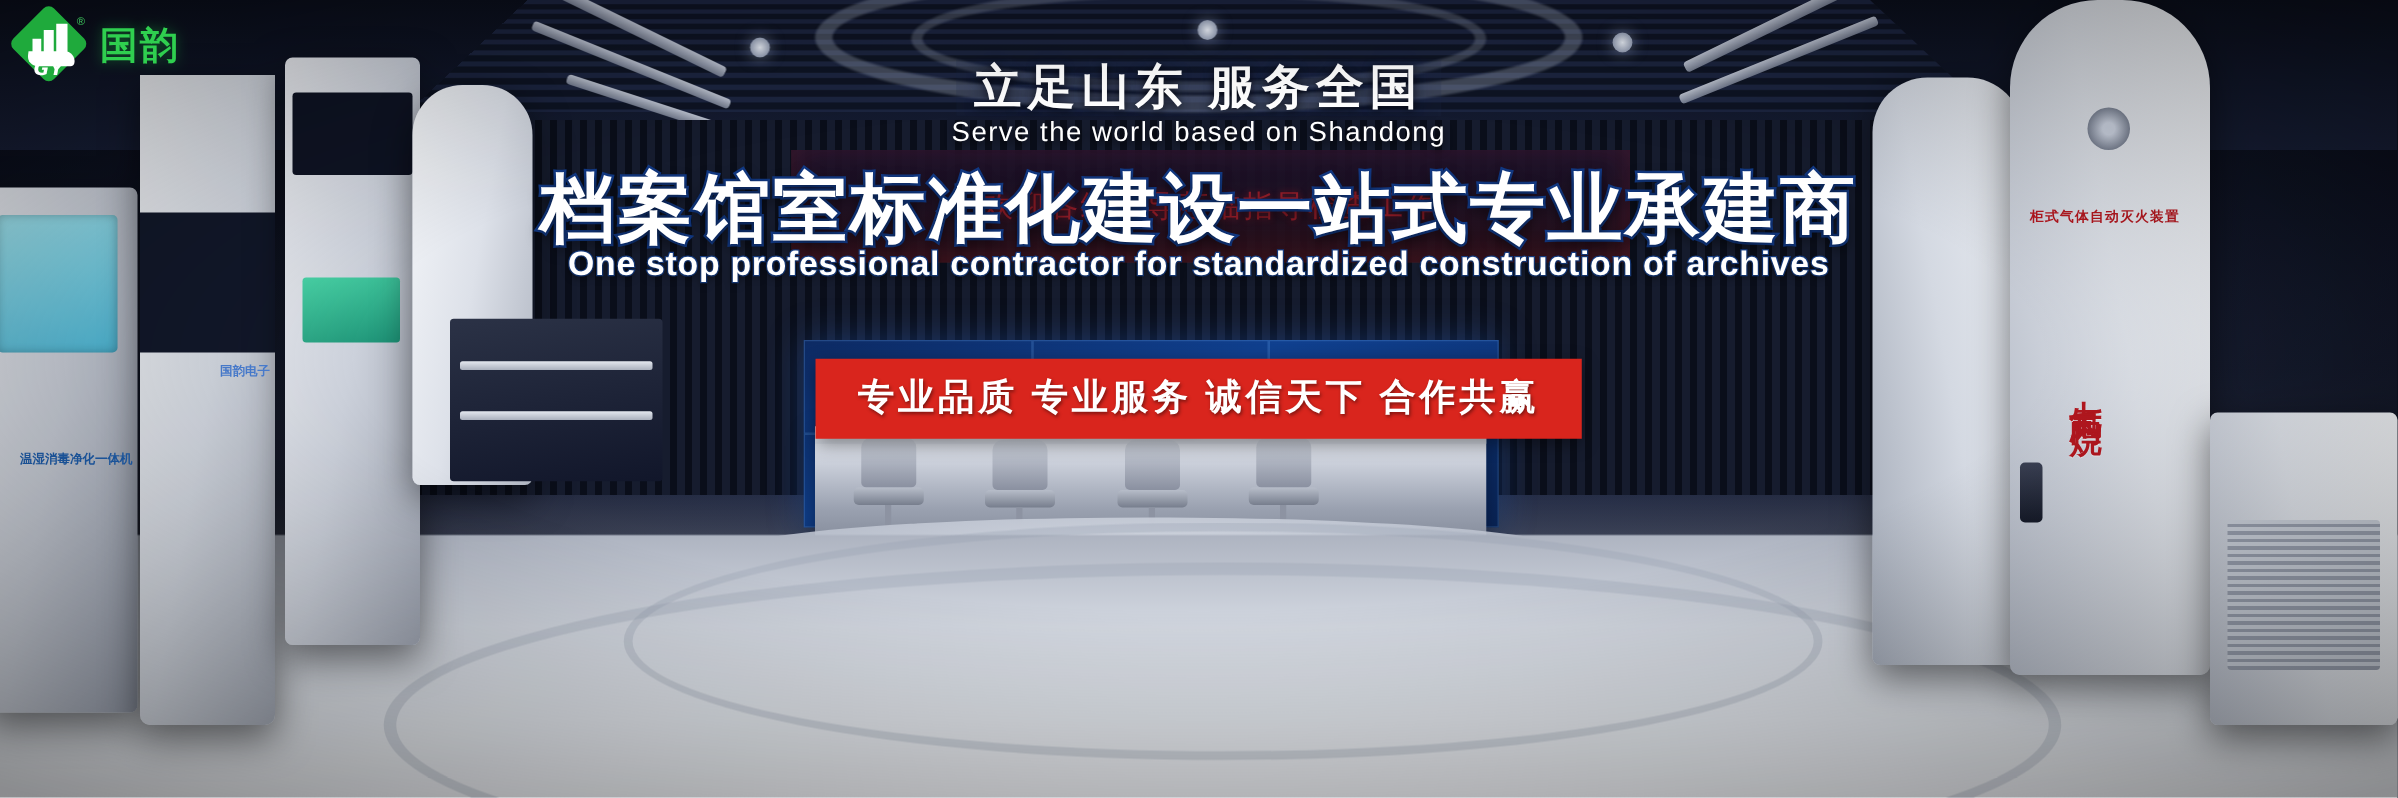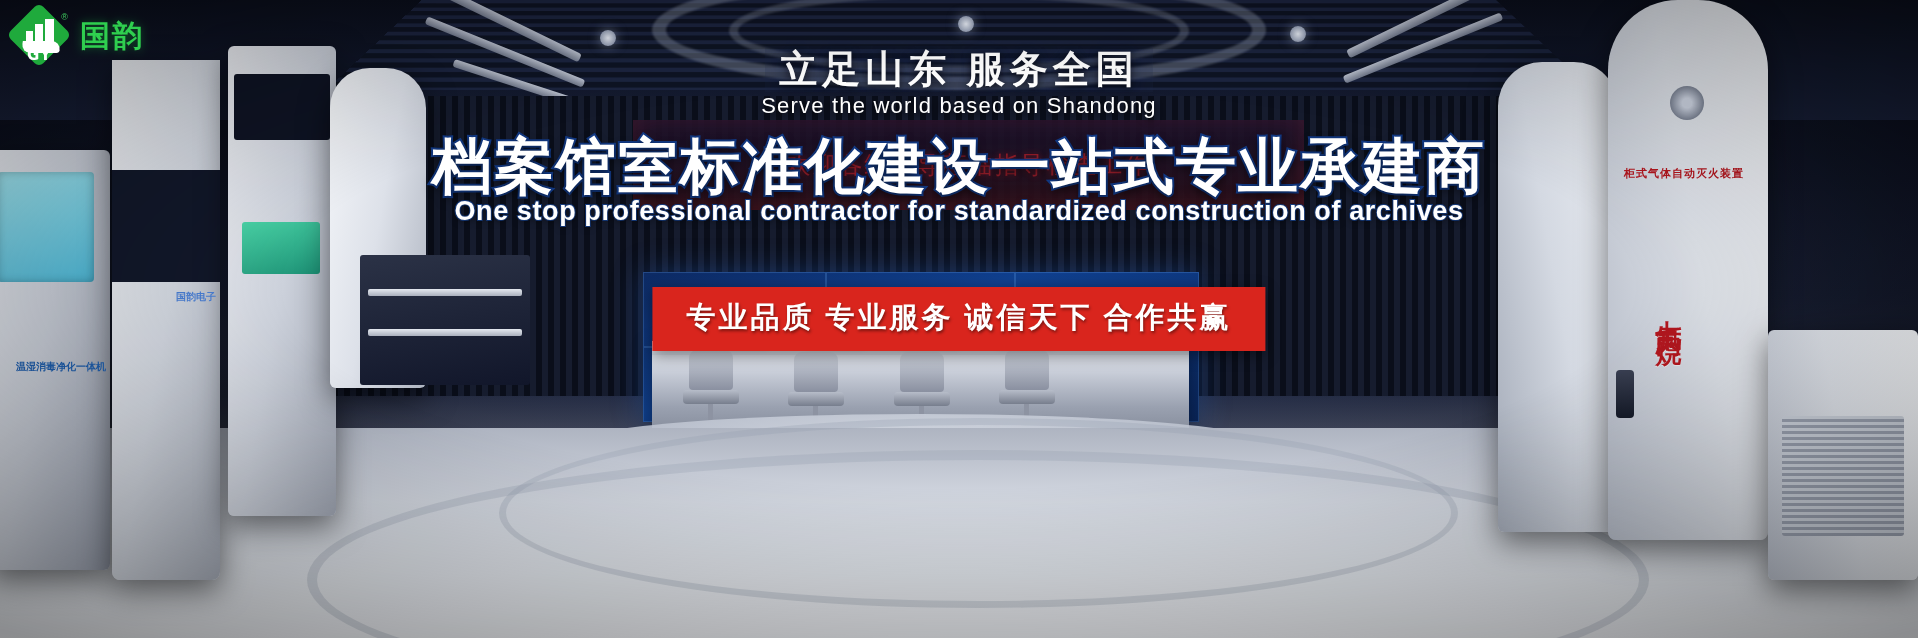--- a/index.html
+++ b/index.html
@@ -108,21 +108,21 @@
   
   .logo{position:absolute;left:10px;top:6px;display:flex;align-items:center;gap:10px;z-index:40;}
   .logo-mark{position:relative;width:60px;height:60px;}
   .logo-diamond{position:absolute;left:6px;top:6px;width:46px;height:46px;background:#1faa3c;
     transform:rotate(45deg);border-radius:6px;}
   .logo-bld{position:absolute;left:16px;top:13px;width:30px;height:24px;}
   .logo-bld i{position:absolute;bottom:0;background:#fff;display:block;}
   .logo-hand{position:absolute;left:12px;top:35px;width:38px;height:12px;background:#fff;
     border-radius:0 10px 3px 10px;transform:skewX(-8deg);}
   .logo-gy{position:absolute;left:17px;top:40px;color:#fff;font-weight:bold;font-size:15px;
-    letter-spacing:1px;font-family:"DejaVu Sans",sans-serif;}
+    letter-spacing:1px;font-family:"DejaVu Sans",sans-serif;font-style:italic;}
   .logo-r{position:absolute;right:2px;top:6px;color:#3fcf5f;font-size:9px;}
   .logo-name{color:#2fcf4f;font-size:30px;font-weight:bold;letter-spacing:2px;
     text-shadow:0 0 10px rgba(30,190,70,.45);}
 
   .hero{position:absolute;left:0;top:0;width:100%;height:100%;z-index:30;}
 
   .hero-sub1{position:absolute;left:0;top:44px;width:100%;text-align:center;
     color:#fff;font-size:38px;font-weight:bold;letter-spacing:5px;
     text-shadow:0 2px 8px rgba(0,0,0,.75),0 0 18px rgba(10,20,60,.6);}
   .hero-sub1 span{background:rgba(30,40,70,.18);padding:2px 14px;}

